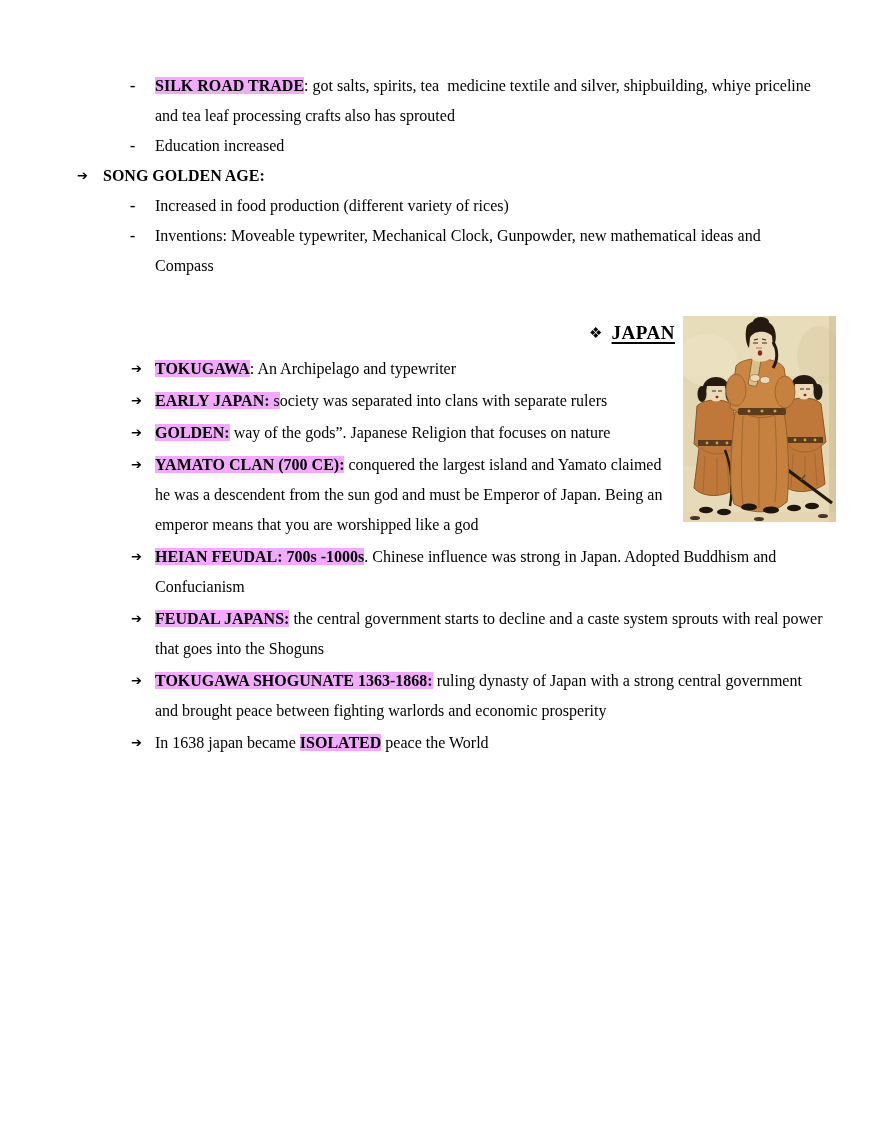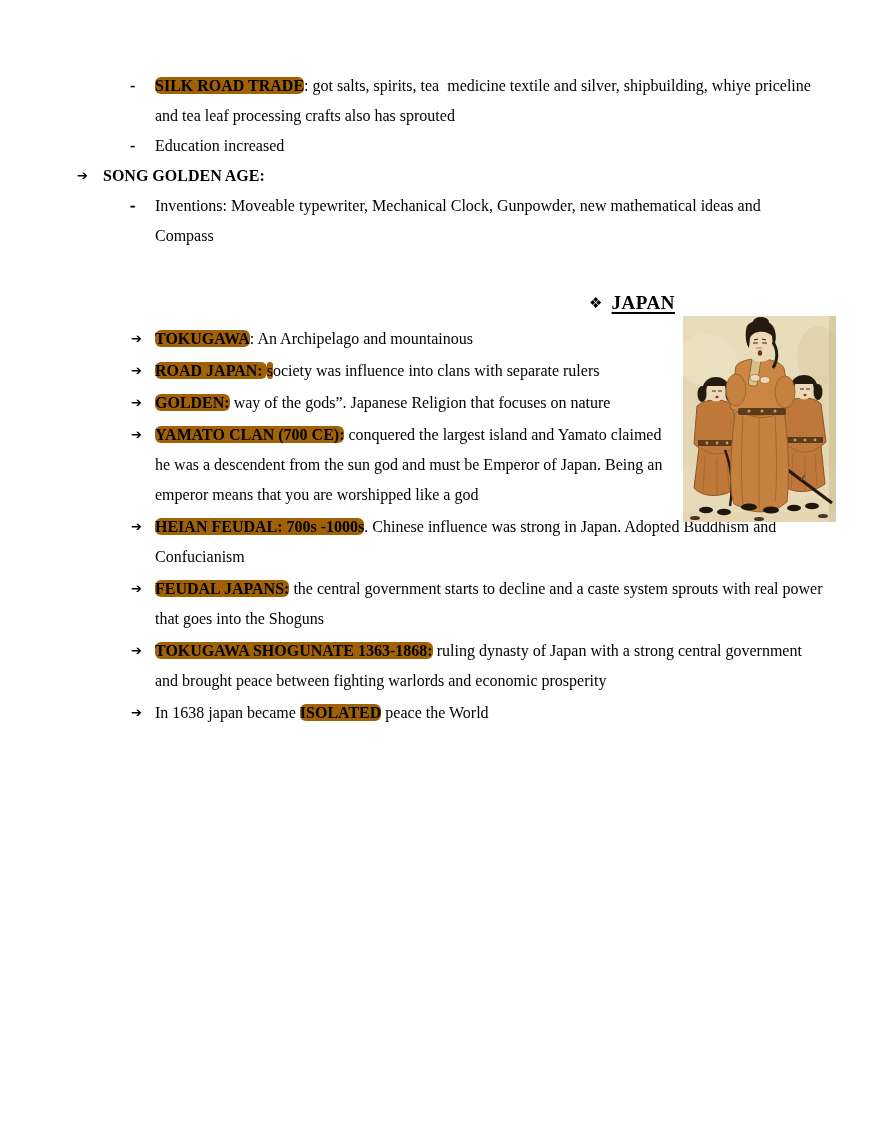--- a/index.html
+++ b/index.html
@@ -15,21 +15,21 @@
   .doc{position:absolute;left:0;top:71px;width:880px;}
   .item{position:relative;line-height:30px;white-space:pre-wrap;}
   .bullet{position:absolute;top:0;font-family:"DejaVu Sans",sans-serif;font-size:13px;}
   .dash{padding-left:155px;}
   .dash>.bullet{left:130px;font-family:"Liberation Serif",serif;font-size:16px;font-weight:bold;}
   .arrow0{padding-left:103px;}
   .arrow0>.bullet{left:77px;}
   .arrow1{padding-left:155px;}
   .arrow1>.bullet{left:131px;}
   .b{font-weight:bold;}
-  .hl{background:#a16207;border-radius:6px;}
+  .hl{background:#f0abfc;}
   .wf{max-width:668px;}
   .wn{max-width:515px;}
   .heading{
     position:relative;left:0;
     margin:34px 0 0 0;
     padding-left:384px;
     font-weight:bold;font-size:19px;line-height:35px;text-align:center;
   }
   .diamond{font-family:"DejaVu Sans",sans-serif;font-size:15px;margin-right:9px;vertical-align:1px;}
   .heading-title{
@@ -50,31 +50,31 @@
 
 <div class="page">
   <div class="doc">
 
     <div class="item dash wf"><span class="bullet">-</span><span class="b hl">SILK ROAD TRADE</span><span>: got salts, spirits, tea  medicine textile and silver, shipbuilding, whiye priceline and tea leaf processing crafts also has sprouted</span></div>
 
     <div class="item dash wf"><span class="bullet">-</span><span>Education increased</span></div>
 
     <div class="item arrow0 wf"><span class="bullet">➔</span><span class="b">SONG GOLDEN AGE:</span></div>
 
-    <div class="item dash wf"><span class="bullet">-</span></div>
+    <div class="item dash wf"><span class="bullet">-</span><span>Increased in food production (different variety of rices)</span></div>
 
     <div class="item dash wf"><span class="bullet">-</span><span>Inventions: Moveable typewriter, Mechanical Clock, Gunpowder, new mathematical ideas and Compass</span></div>
 
     <div class="heading"><span class="diamond">❖</span><span class="heading-title">JAPAN</span></div>
 
     <div class="jlist">
 
-      <div class="item arrow1 wf"><span class="bullet">➔</span><span class="b hl">TOKUGAWA</span><span>: An Archipelago and mountainous</span></div>
+      <div class="item arrow1 wf"><span class="bullet">➔</span><span class="b hl">TOKUGAWA</span><span>: An Archipelago and typewriter</span></div>
 
-      <div class="item arrow1 wf"><span class="bullet">➔</span><span class="b hl">ROAD JAPAN: </span><span class="hl">s</span><span>ociety was influence into clans with separate rulers</span></div>
+      <div class="item arrow1 wf"><span class="bullet">➔</span><span class="b hl">EARLY JAPAN: </span><span class="hl">s</span><span>ociety was separated into clans with separate rulers</span></div>
 
       <div class="item arrow1 wf"><span class="bullet">➔</span><span class="b hl">GOLDEN:</span><span> way of the gods”. Japanese Religion that focuses on nature</span></div>
 
       <div class="item arrow1 wn"><span class="bullet">➔</span><span class="b hl">YAMATO CLAN (700 CE):</span><span> conquered the largest island and Yamato claimed he was a descendent from the sun god and must be Emperor of Japan. Being an emperor means that you are worshipped like a god</span></div>
 
       <div class="item arrow1 wf"><span class="bullet">➔</span><span class="b hl">HEIAN FEUDAL: 700s -1000s</span><span>. Chinese influence was strong in Japan. Adopted Buddhism and Confucianism</span></div>
 
       <div class="item arrow1 wf"><span class="bullet">➔</span><span class="b hl">FEUDAL JAPANS:</span><span> the central government starts to decline and a caste system sprouts with real power that goes into the Shoguns</span></div>
 
       <div class="item arrow1 wf"><span class="bullet">➔</span><span class="b hl">TOKUGAWA SHOGUNATE 1363-1868:</span><span> ruling dynasty of Japan with a strong central government and brought peace between fighting warlords and economic prosperity</span></div>

